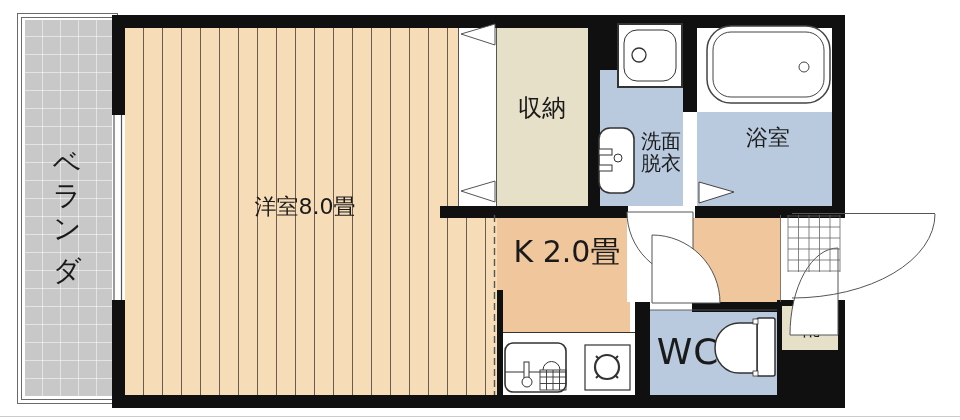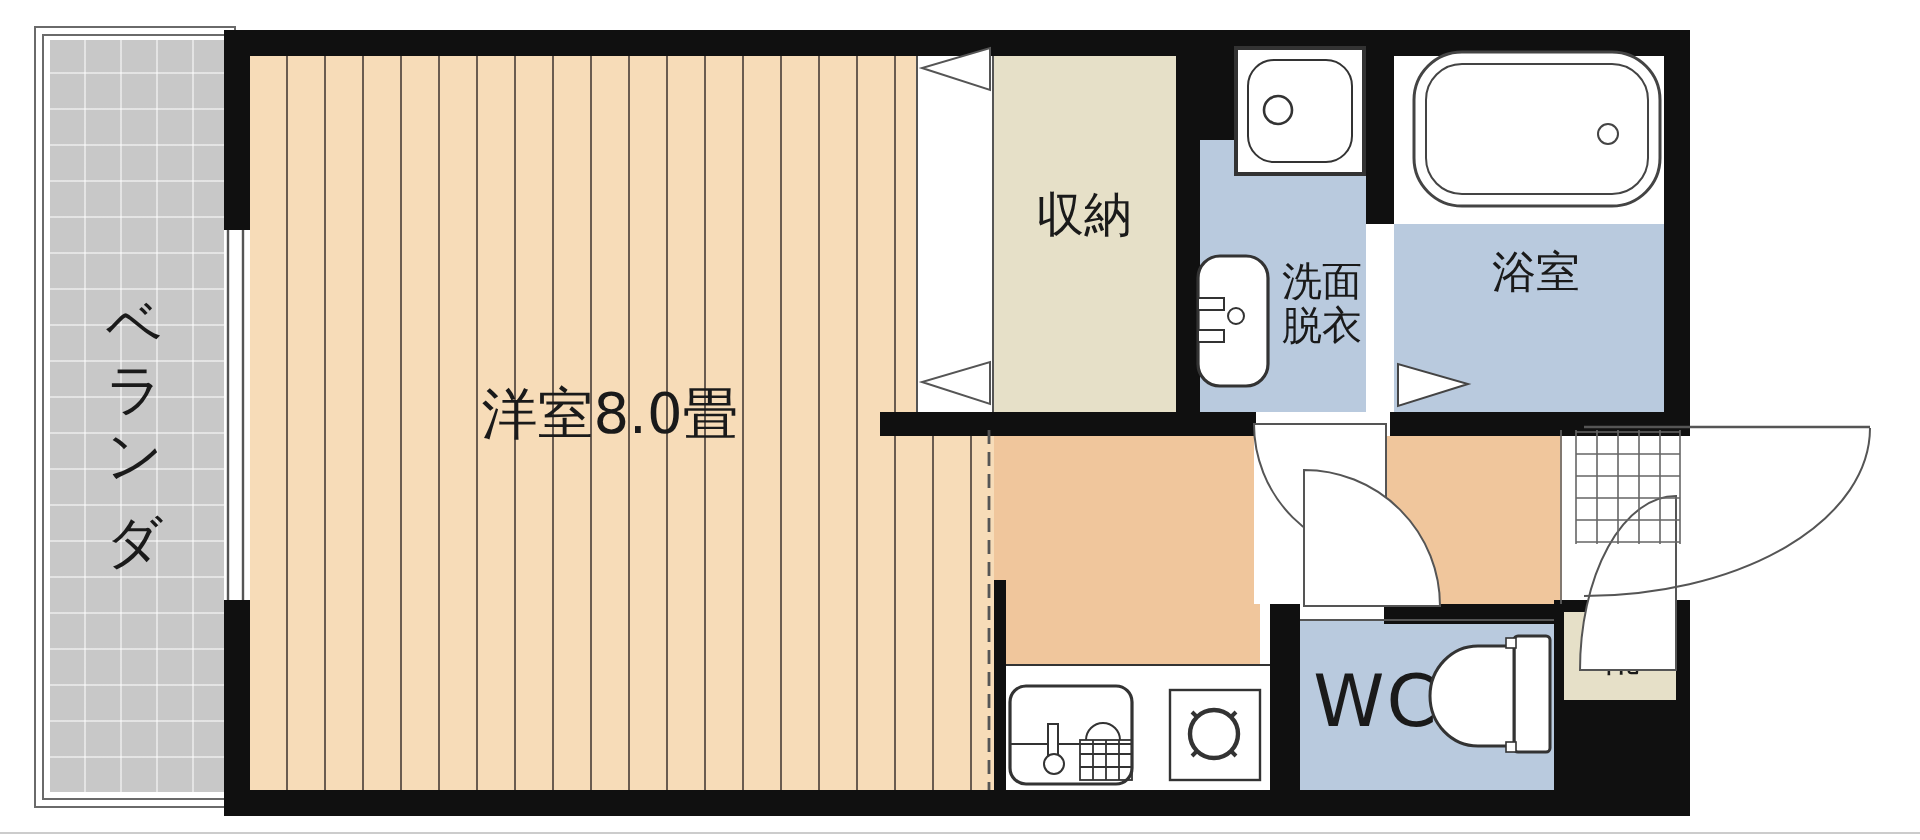--- a/index.html
+++ b/index.html
@@ -63,27 +63,28 @@
   <div class="abs wall" style="left:440px;top:206px;width:188px;height:12px;"></div>
   <div class="abs wall" style="left:695px;top:206px;width:150px;height:12px;"></div>
   <div class="abs gap" style="left:628px;top:206px;width:67px;height:12px;"></div>
   <div class="abs wall" style="left:497px;top:290px;width:6px;height:105px;"></div>
   <div class="abs wall" style="left:635px;top:302px;width:15px;height:93px;"></div>
   <div class="abs wall" style="left:692px;top:302px;width:88px;height:10px;"></div>
   <div class="abs wall" style="left:777px;top:300px;width:68px;height:108px;"></div>
   <div class="abs floor-storage" style="left:782px;top:306px;width:56px;height:44px;"></div>
 
   <div class="lbl vert" style="left:67px;top:200px;font-size:28px;">ベランダ</div>
-  <div class="lbl" style="left:305px;top:207px;font-size:28px;">洋室8.0畳</div>
+  <div class="lbl" style="left:305px;top:207px;font-size:22px;">洋室8.0畳</div>
   <div class="lbl" style="left:542px;top:108px;font-size:24px;">収納</div>
   <div class="lbl" style="left:661px;top:132px;font-size:20px;margin-top:20px;">
     <span>洗面</span><br>
     <span>脱衣</span>
   </div>
   <div class="lbl" style="left:768px;top:138px;font-size:22px;">浴室</div>
+  <div class="lbl" style="left:567px;top:252px;font-size:30px;">K 2.0畳</div>
   <div class="lbl" style="left:688px;top:352px;font-size:36px;letter-spacing:1px;">WC</div>
   <div class="lbl" style="left:810px;top:328px;font-size:20px;">靴</div>
 
   <svg class="overlay" width="960" height="420" viewBox="0 0 960 420">
 
     <g stroke="#555" stroke-width="1.2" fill="none">
       <path d="M114,115 V300 M121.5,115 V300"></path>
     </g>
 
     <g stroke="#555" stroke-width="1" fill="#fff">

